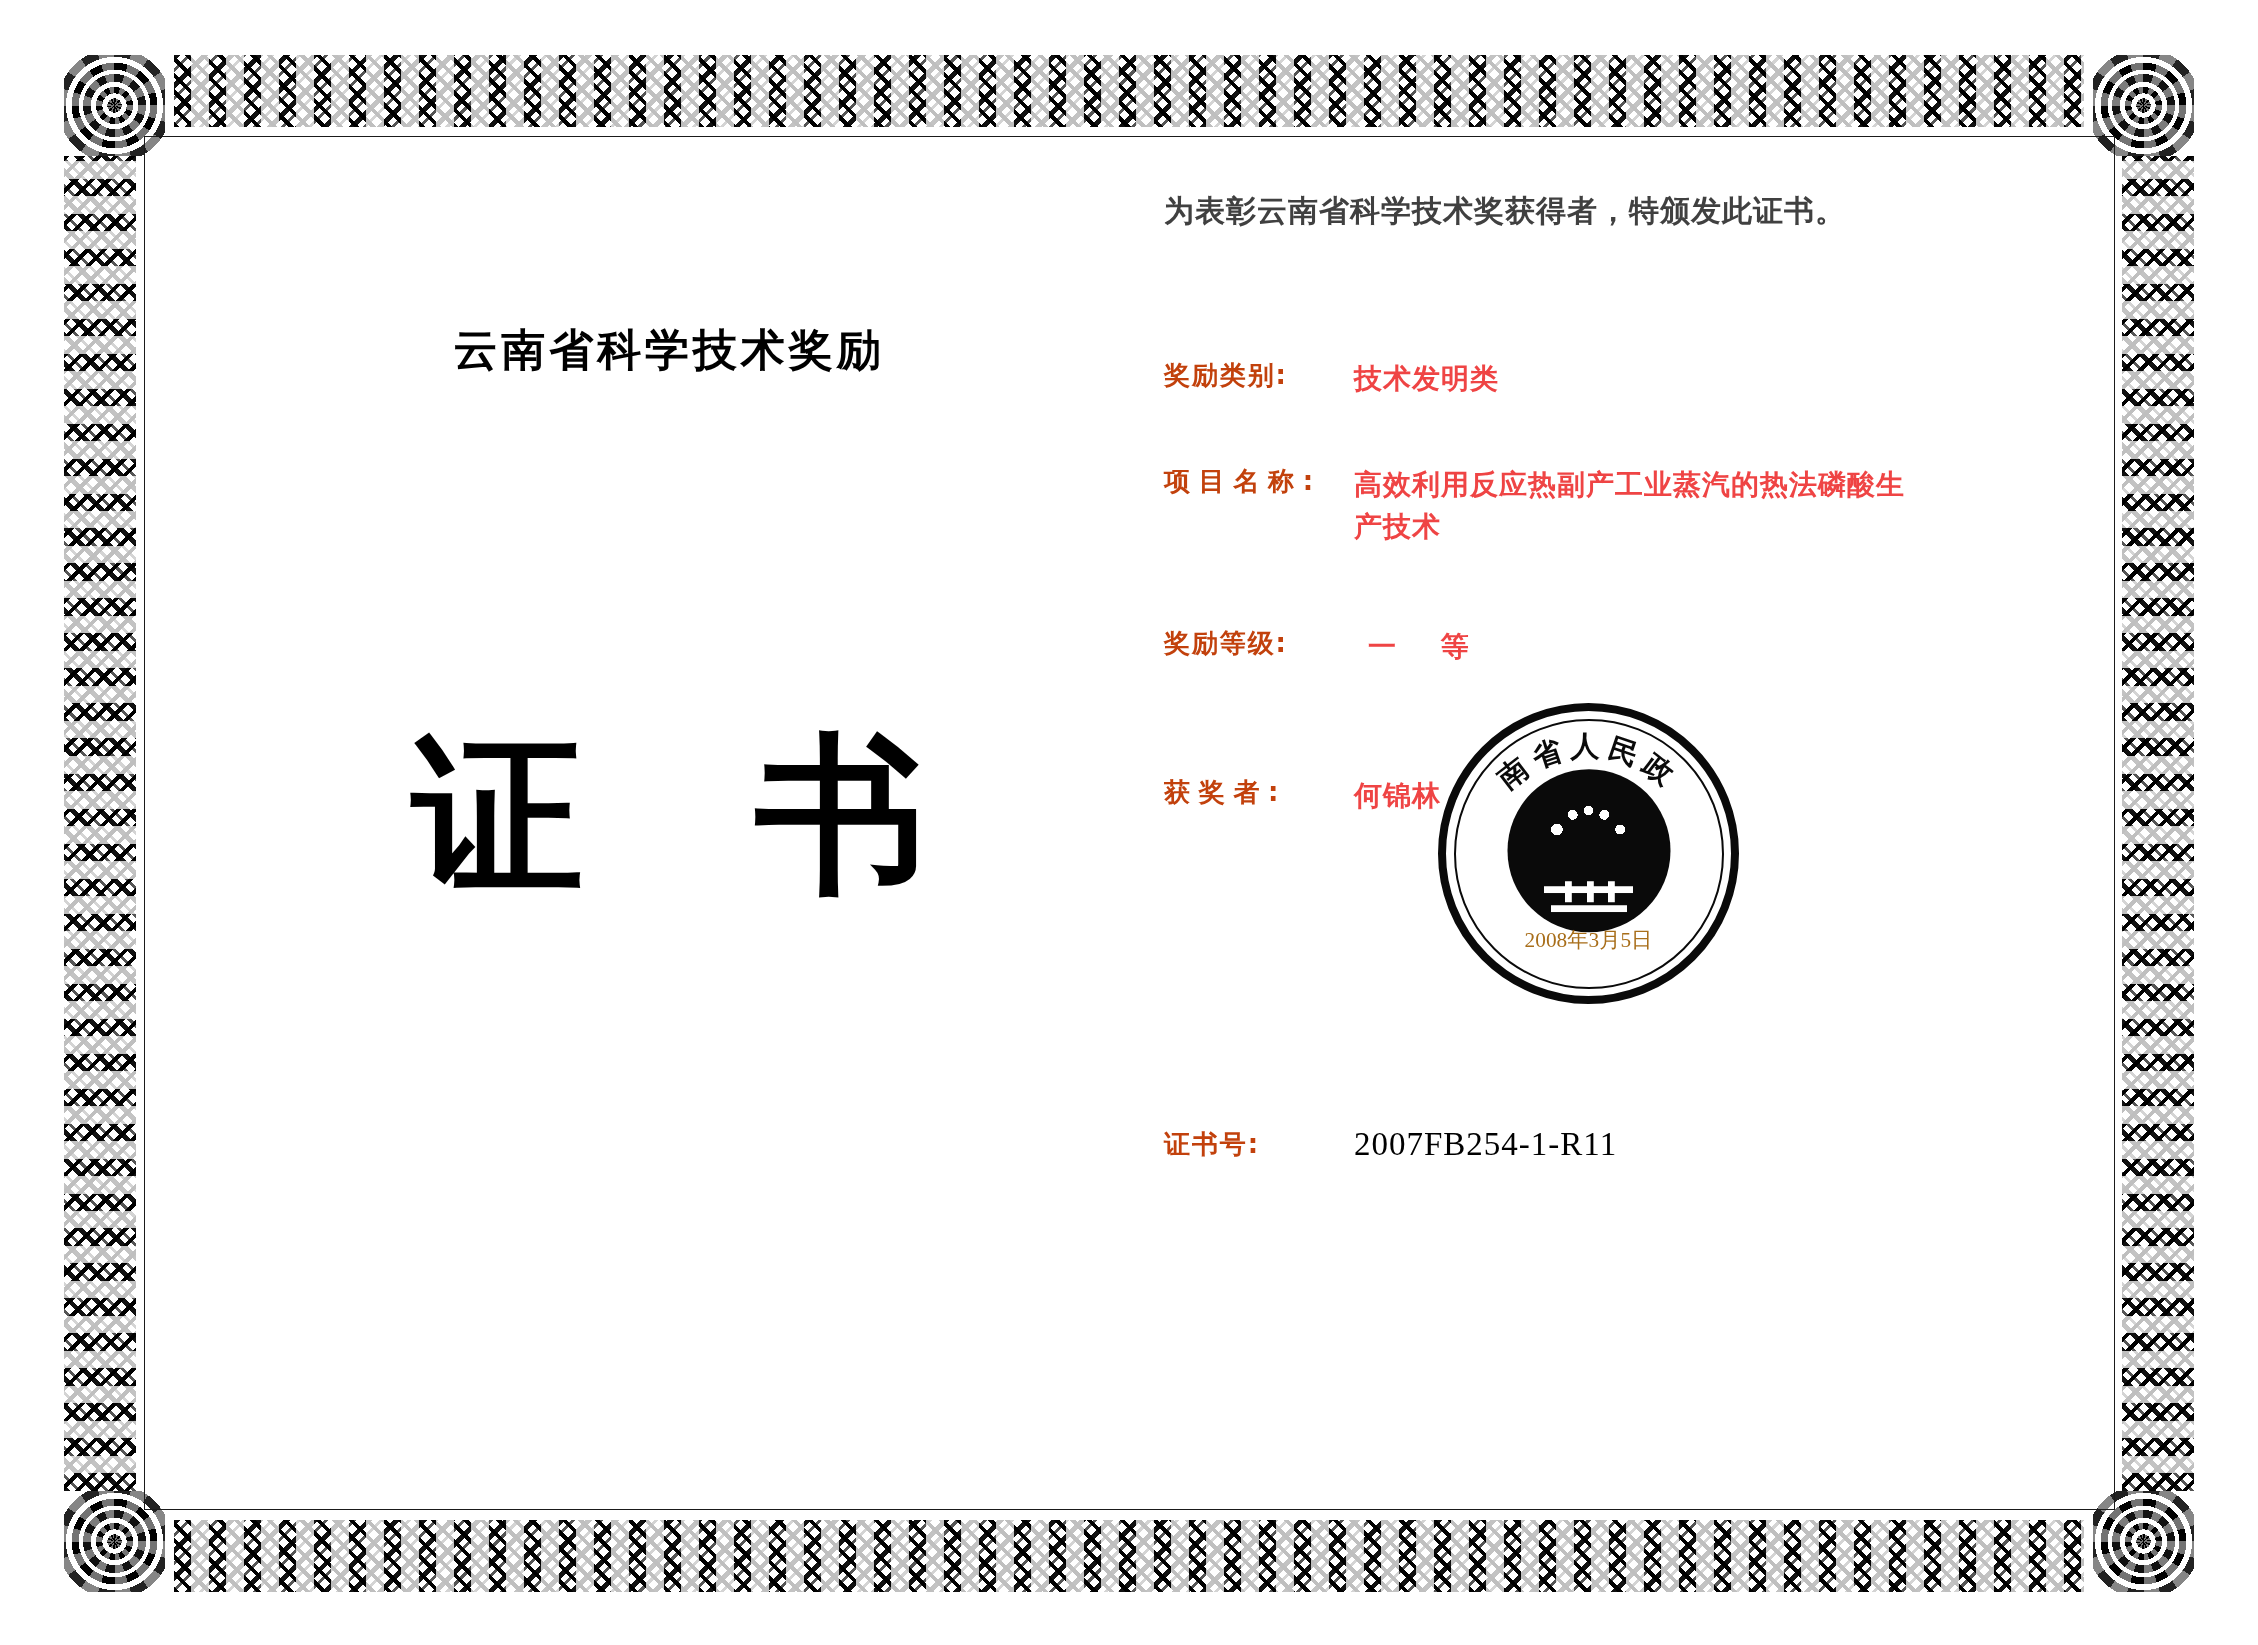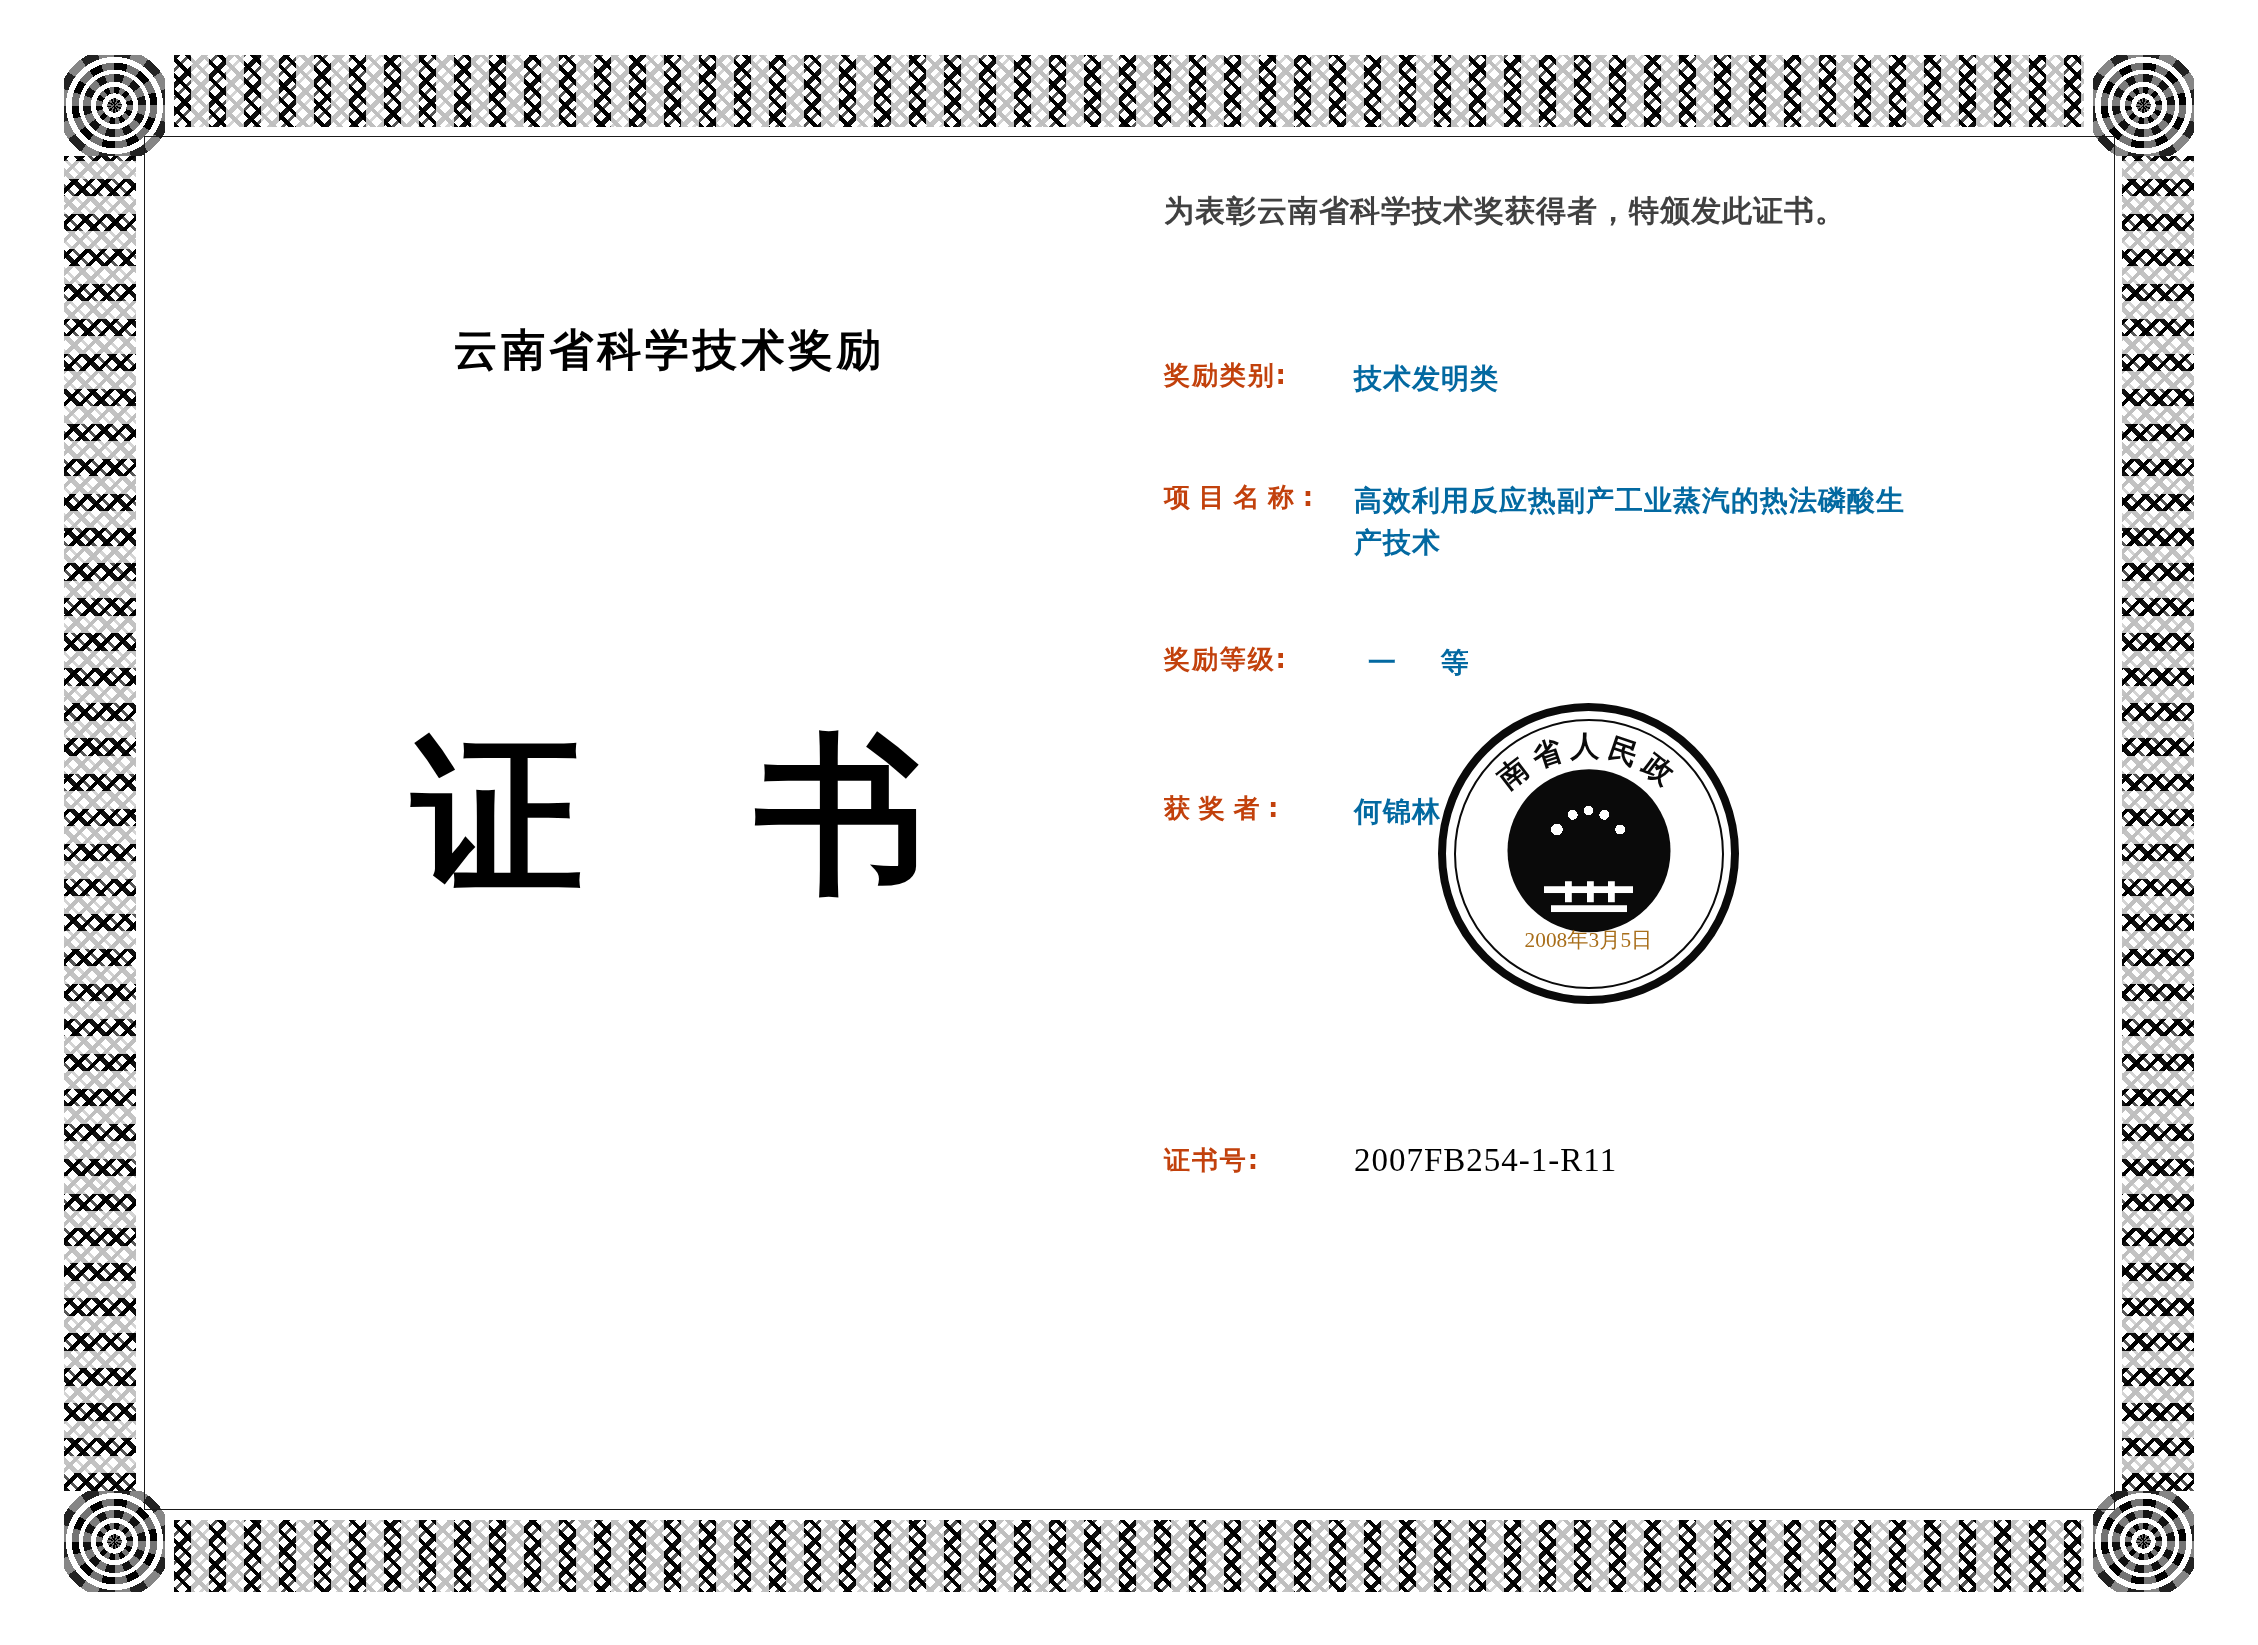--- a/index.html
+++ b/index.html
@@ -202,29 +202,29 @@
   }
   .field-label.spaced {
     letter-spacing: 8.7px;
   }
 
   .field-value {
     font-family: "DejaVu Sans", "Liberation Sans", sans-serif;
     font-size: 28px;
     font-weight: 700;
     letter-spacing: 1px;
-    color: #0369a1;
+    color: #ef4444;
     line-height: 1.5;
     max-width: 573px;
   }
   .field-value.grade {
     letter-spacing: 17.5px;
   }
 
-  .field.project { margin-top: 80px; }
+  .field.project { margin-top: 64px; }
   .field.grade-row { margin-top: 78px; gap: 14px; }
   .field.winner-row { margin-top: 107px; }
 
   .cert-no-row {
     display: flex;
     align-items: center;
     margin-top: 309px;
   }
   .cert-no-value {
     font-family: "Liberation Serif", serif;

